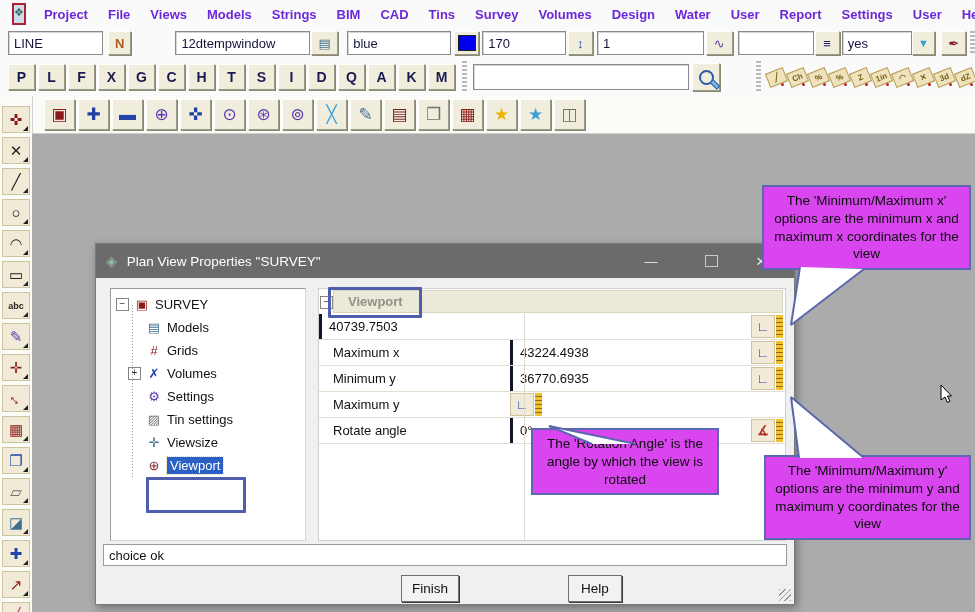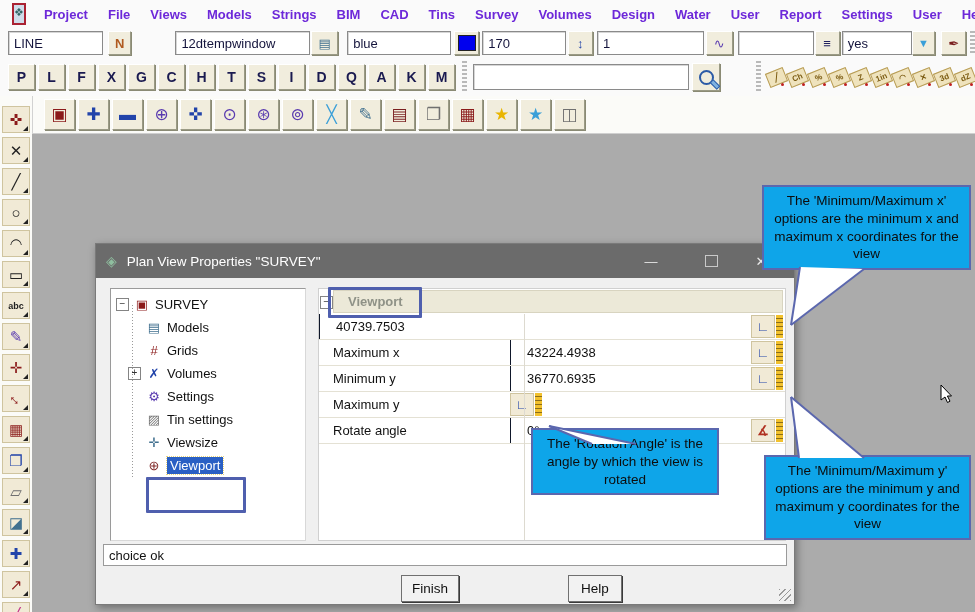--- a/index.html
+++ b/index.html
@@ -71,37 +71,37 @@
   .selected{background:#2a5fc4;color:#fff;outline:1px dotted #e8d27a;padding:1px 3px}
   #treeline{position:absolute;left:21px;top:16px;width:1px;height:172px;
             background-image:repeating-linear-gradient(180deg,#9a9a9a 0 1px,transparent 1px 3px)}
   
   #prop-header{position:relative;height:25px}
   #prop-header .band{position:absolute;left:14px;right:2px;top:1px;bottom:1px;background:#ece9d8;
                      border:1px solid #d8d4c0;display:flex;align-items:center;padding-left:14px;
                      color:#8f9287;font-weight:bold;font-size:13px;box-sizing:border-box}
   .prow{height:25px;display:flex;align-items:center;border-bottom:1px solid #e4e1d4;position:relative}
   .prow .plabel{width:191px;padding-left:14px;font-size:13px;color:#111;box-sizing:border-box}
-  .prow .pvalue{flex:1;padding-left:16px;font-size:13px;color:#111;border-left:1px solid #0f172a;height:100%;
+  .prow .pvalue{flex:1;padding-left:7px;font-size:13px;color:#111;border-left:3px solid #0f172a;height:100%;
                 display:flex;align-items:center}
   .prow .picon{width:22px;height:21px;background:#f1ead6;border:1px solid #cfc49f;display:flex;
                align-items:center;justify-content:center;font-size:13px;font-weight:bold}
   .prow .ruler{width:7px;height:23px;margin:0 2px 0 1px;
                background:repeating-linear-gradient(180deg,#f2c12e 0 3px,#8a6d1a 3px 4px)}
   #prop-divider{position:absolute;left:205px;top:25px;bottom:0;width:1px;background:#dddad0}
   
   #status-field{position:absolute;left:7px;top:300px;width:684px;height:22px;background:#fff;
                 border:1px solid #9a9a9a;font-size:13px;display:flex;align-items:center;padding-left:5px;box-sizing:border-box}
   .dlgbtn{position:absolute;top:331px;height:25px;background:#f2f2f2;border:1px solid #707070;
           box-shadow:1px 1px 0 #3a3a3a;font-size:13.5px;display:flex;align-items:center;justify-content:center}
   #resize-grip{position:absolute;right:3px;bottom:3px;width:12px;height:12px;
       background:repeating-linear-gradient(135deg,#9a9a9a 0 1px,transparent 1px 4px)}
   
   .annrect{position:absolute;border:3px solid #4f5fae;z-index:35;border-radius:1px}
-  .callout{position:absolute;background:#0ea5e9;border:2px solid #5b67ae;color:#0d0d0d;
+  .callout{position:absolute;background:#d946ef;border:2px solid #5b67ae;color:#0d0d0d;
            font-size:13.5px;line-height:1.32;text-align:center;padding:5px 6px;z-index:40;box-sizing:border-box}
   #overlay-svg{position:absolute;left:0;top:0;z-index:45;pointer-events:none}
 </style>
 </head>
 <body>
 
 <div id="menubar">
   <div class="grip" style="margin-left:2px"></div>
   <div id="app-icon">❖</div>
   <div style="display:flex;margin-left:8px">

